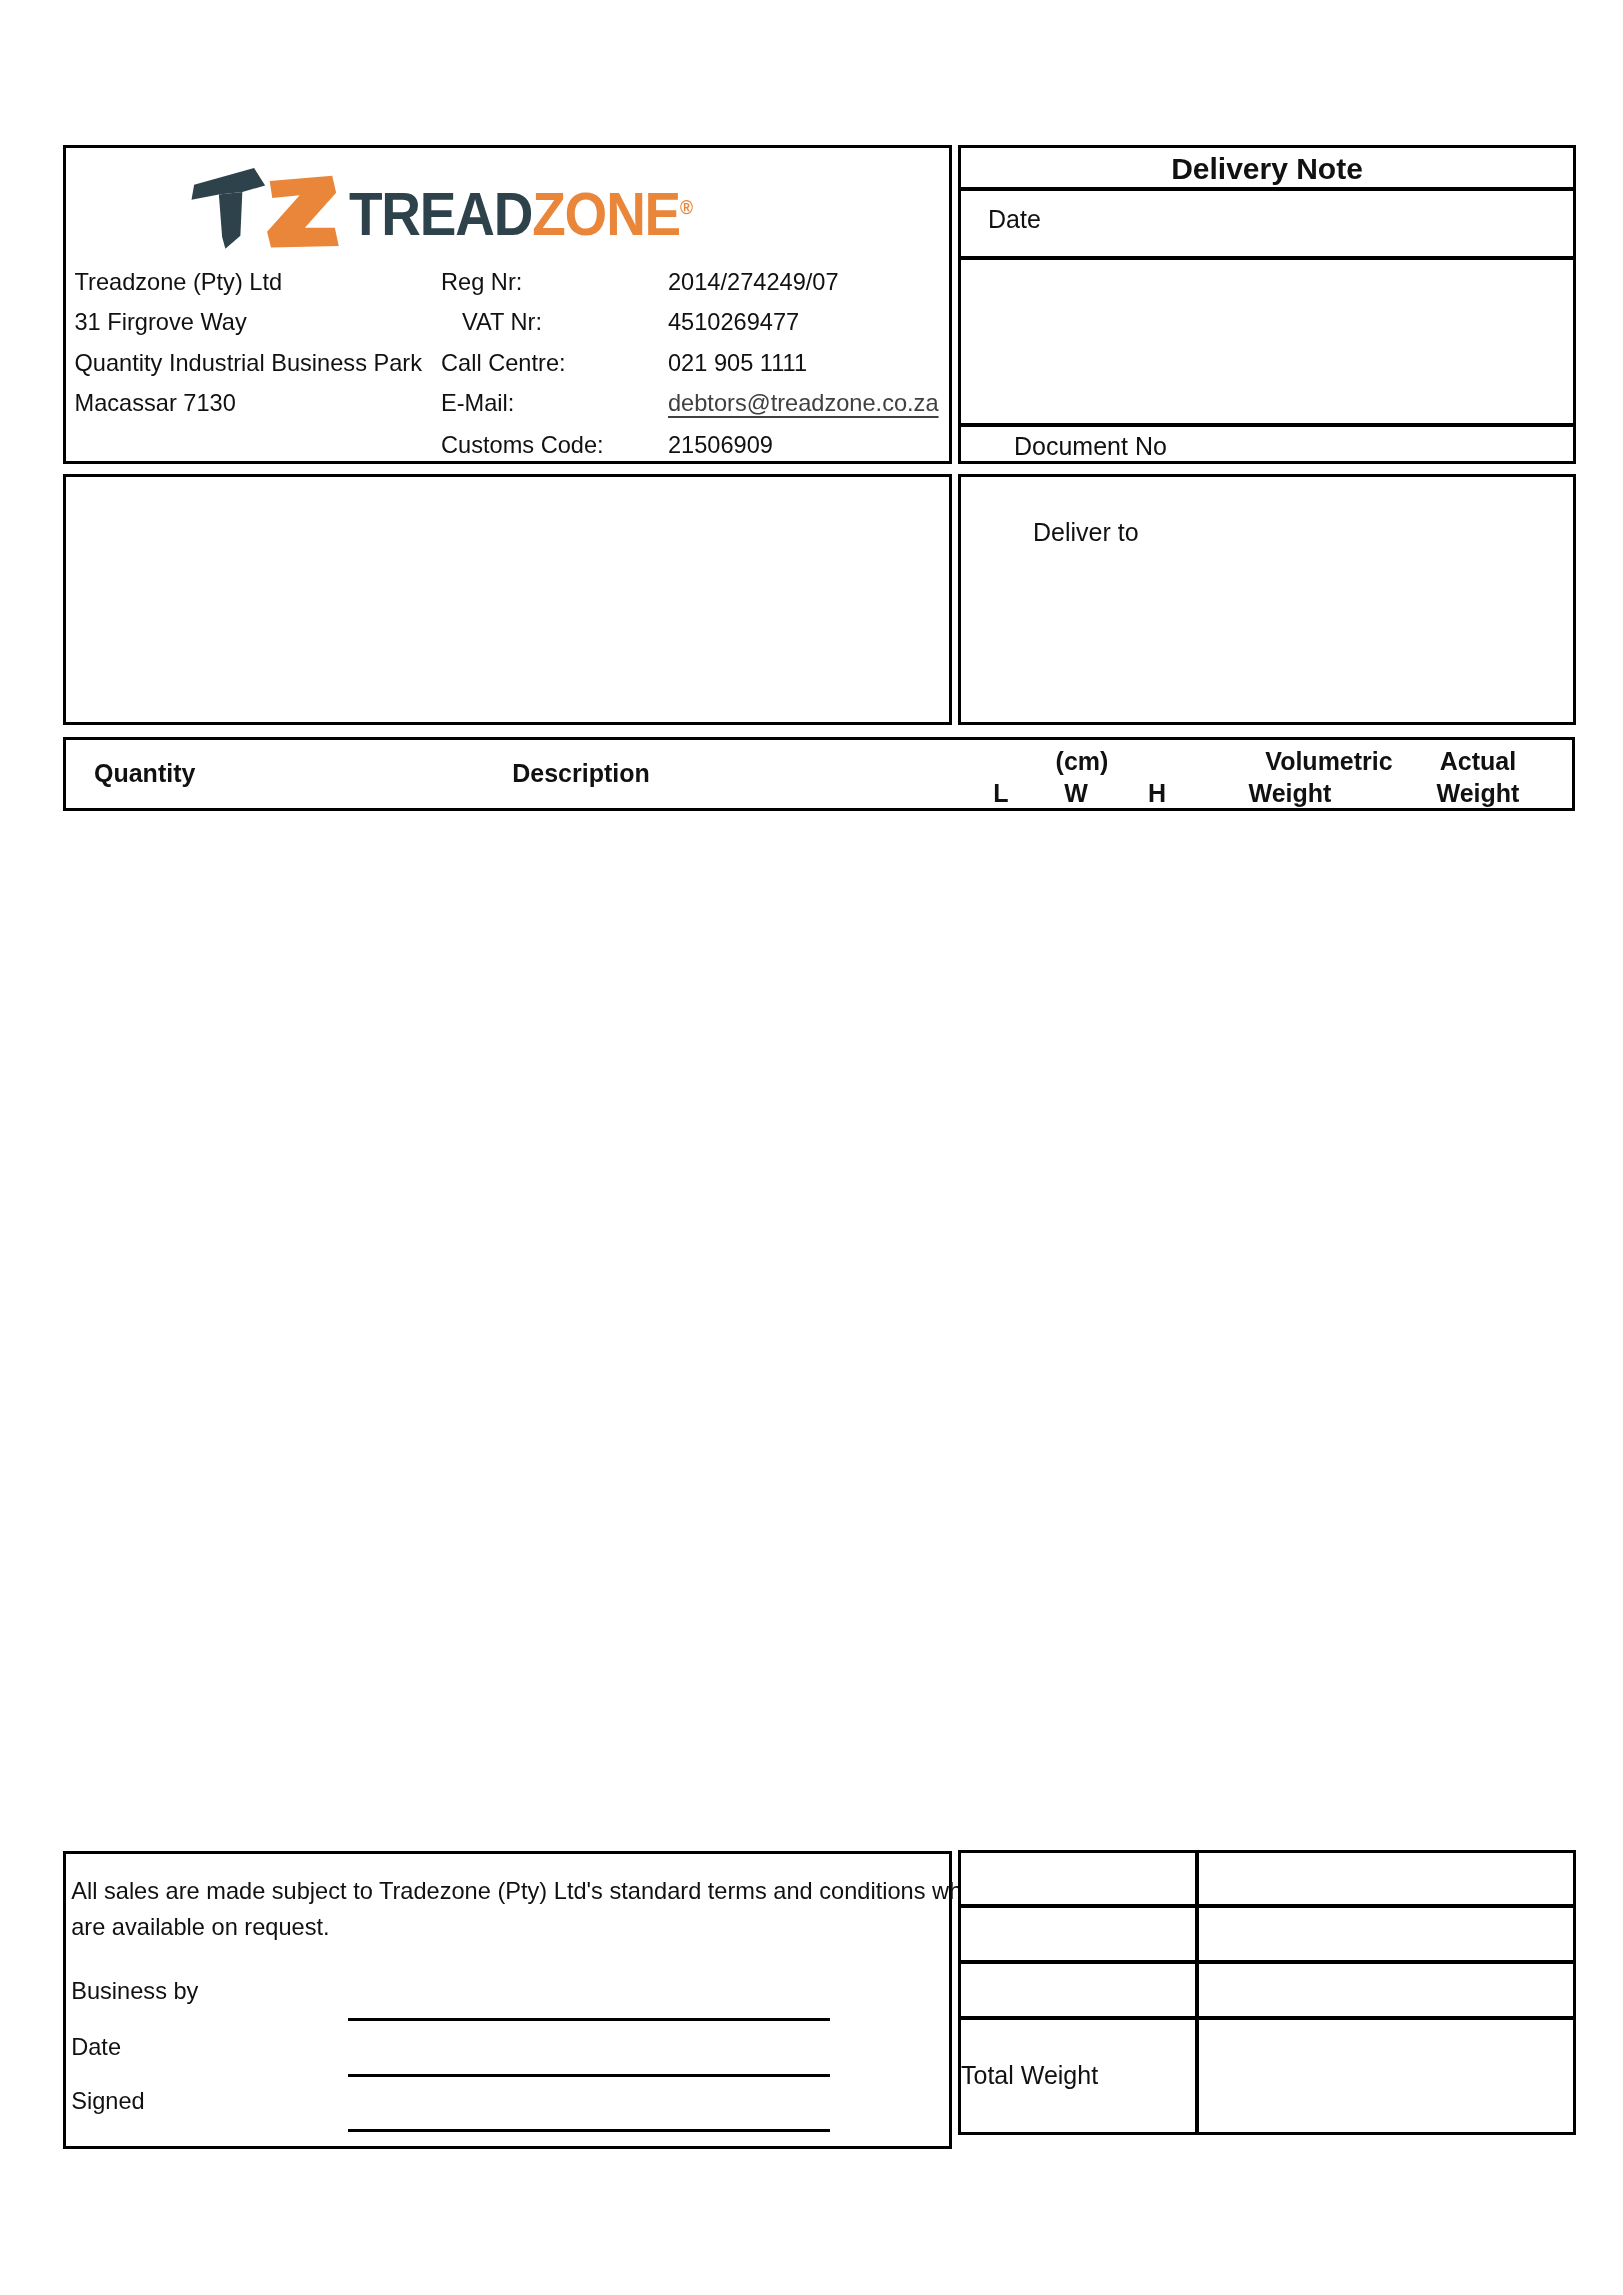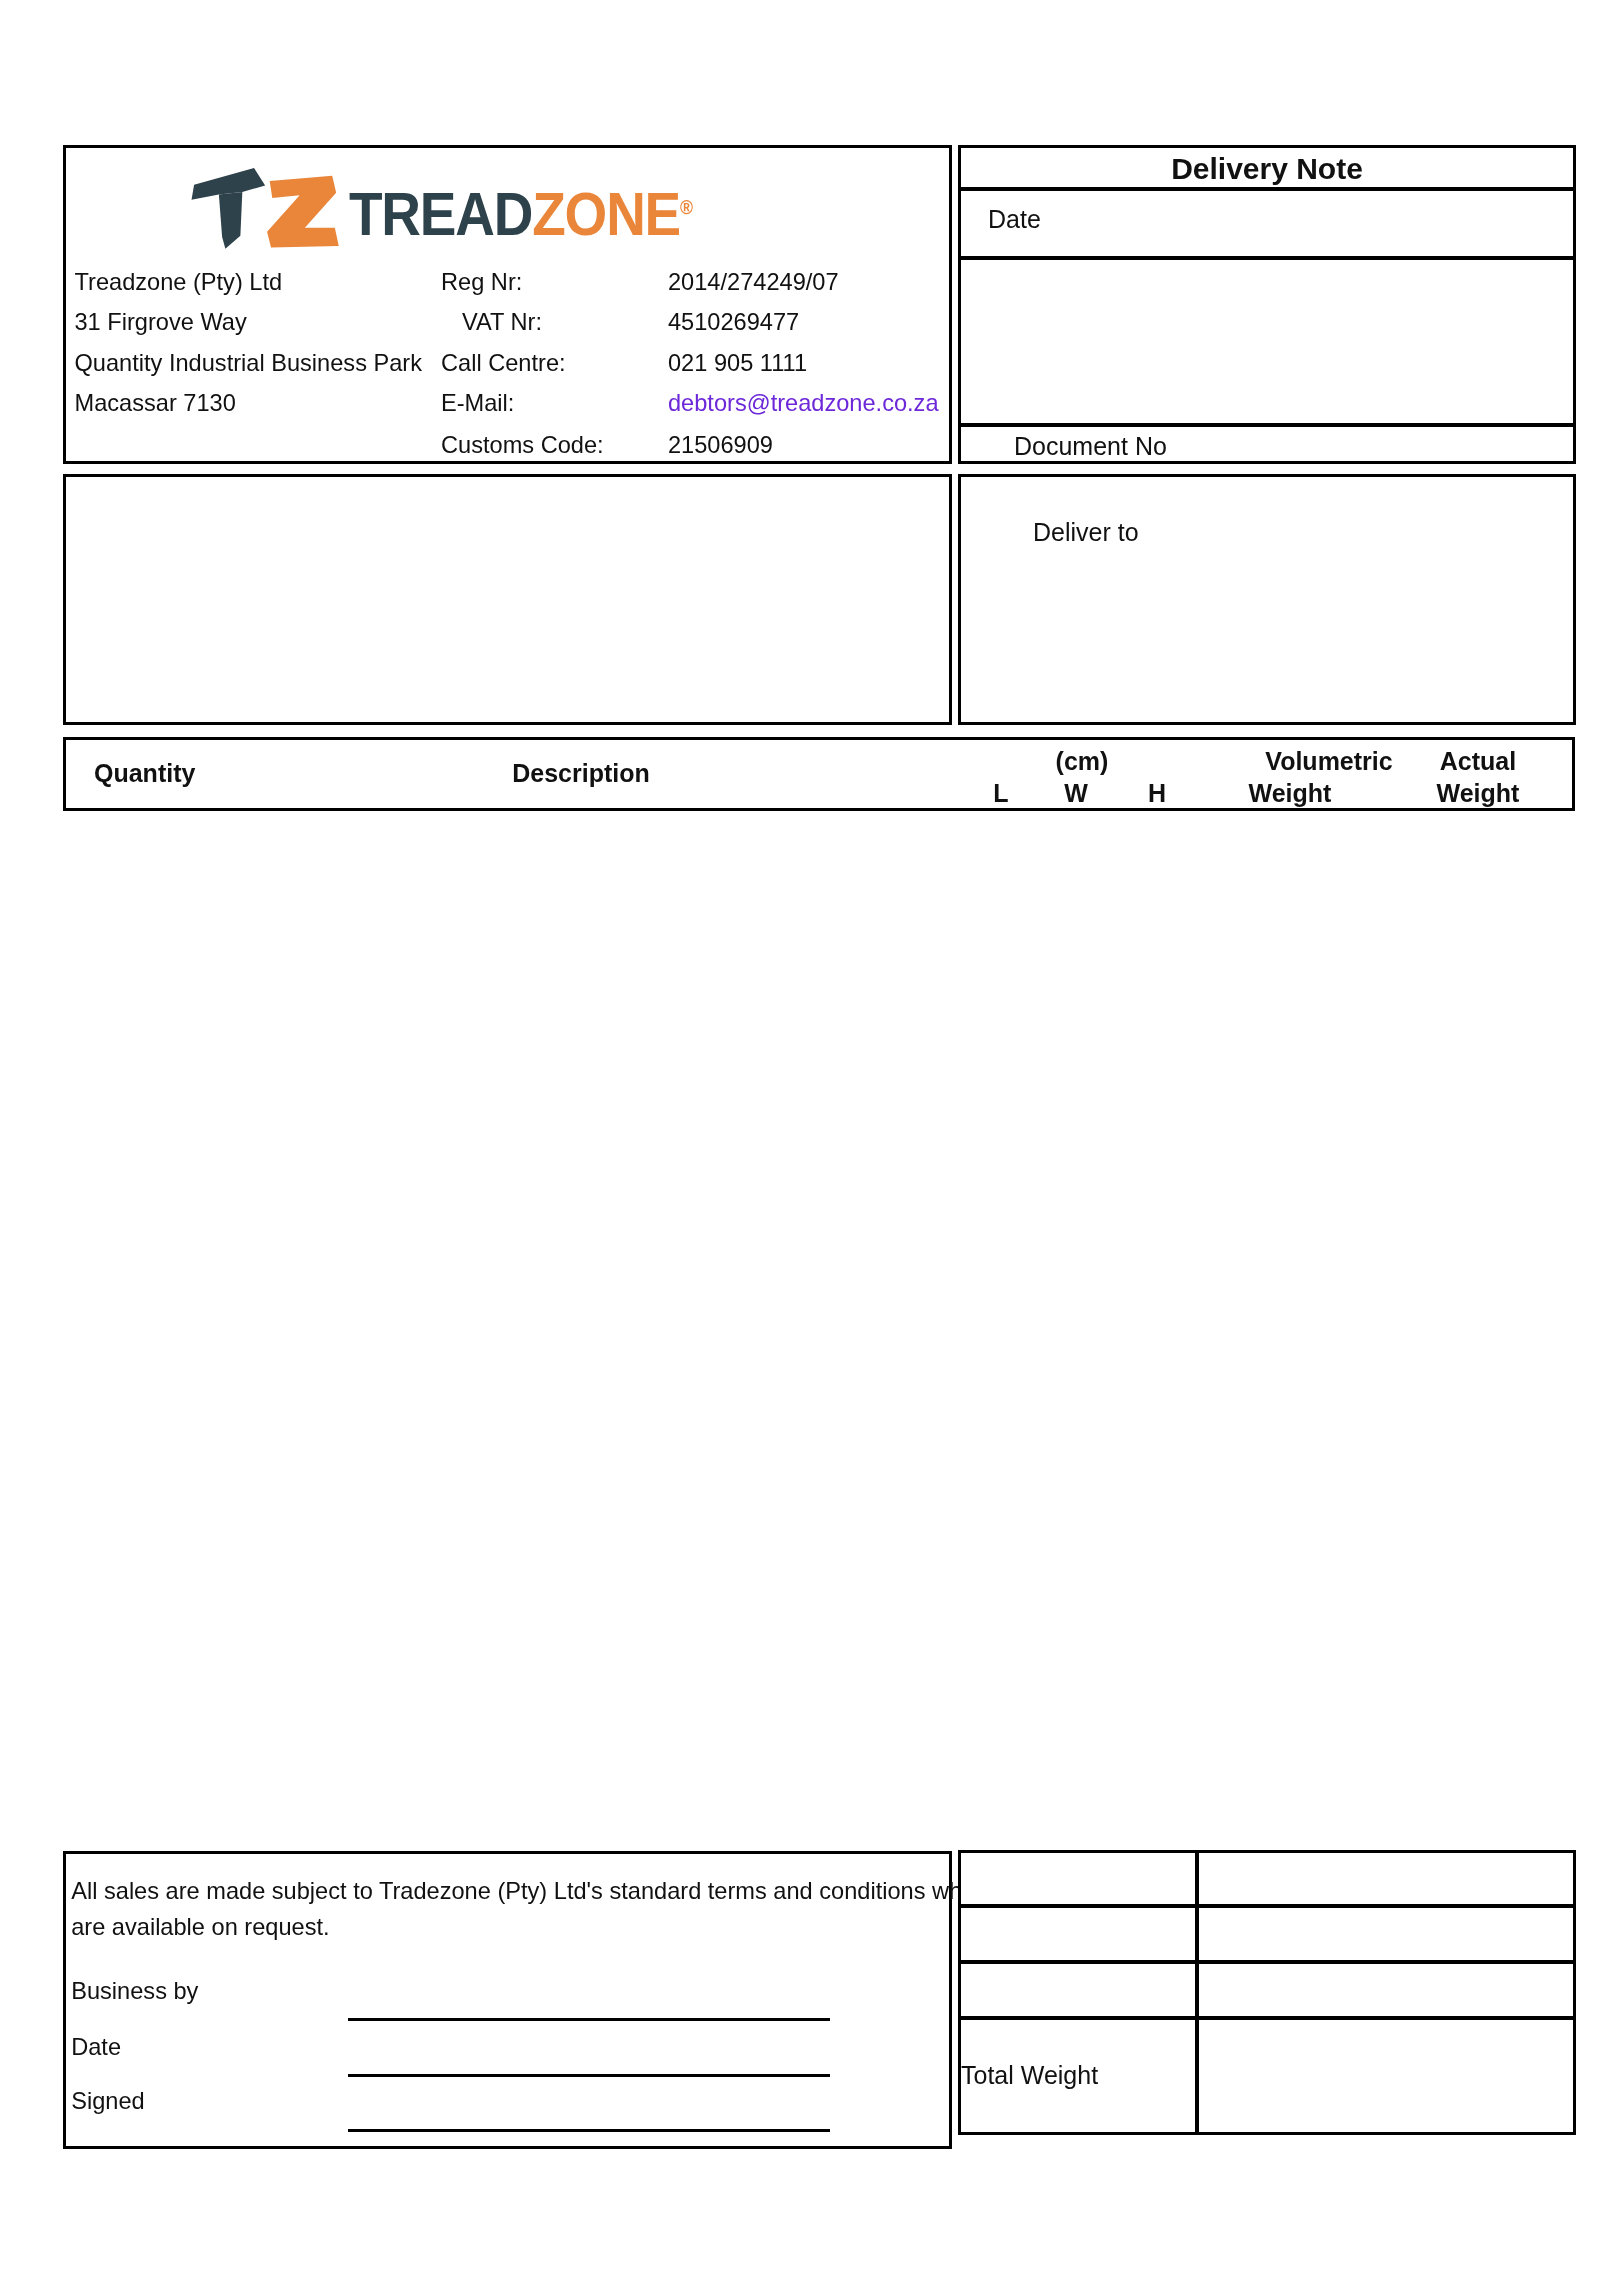--- a/index.html
+++ b/index.html
@@ -7,21 +7,21 @@
   .page{position:absolute;left:0;top:0;width:1623px;height:2295px;background:#ffffff;overflow:hidden;}
   .box{position:absolute;border:3.9px solid #000;box-sizing:border-box;background:#fff;}
   .hline{position:absolute;height:3.9px;background:#000;left:0;right:0;}
   .vline{position:absolute;width:3.9px;background:#000;top:0;bottom:0;}
   .txt{position:absolute;white-space:nowrap;}
   .body-text{font-size:23.6px;line-height:29px;}
   .label-lg{font-size:25px;line-height:29px;}
   .title{font-weight:bold;font-size:30px;}
   .th{font-weight:bold;font-size:25px;}
   .center{transform:translateX(-50%);}
-  .email-link{color:#6d28d9;text-underline-offset:4.6px;text-decoration-thickness:2px;cursor:pointer;}
+  .email-link{color:#404040;text-decoration:underline;text-underline-offset:4.6px;text-decoration-thickness:2px;cursor:pointer;}
   .sigline{position:absolute;height:3.3px;background:#000;}
   .wordmark{font-weight:bold;font-size:61px;letter-spacing:-1.3px;transform:scaleX(0.9);transform-origin:left center;color:#2e424b;line-height:86px;}
   .wordmark .zone{color:#ea863a;}
   .wordmark sup{font-size:19.6px;color:#ea863a;vertical-align:super;letter-spacing:0;}
 </style>
 </head>
 <body>
 
 <div class="page">
 

